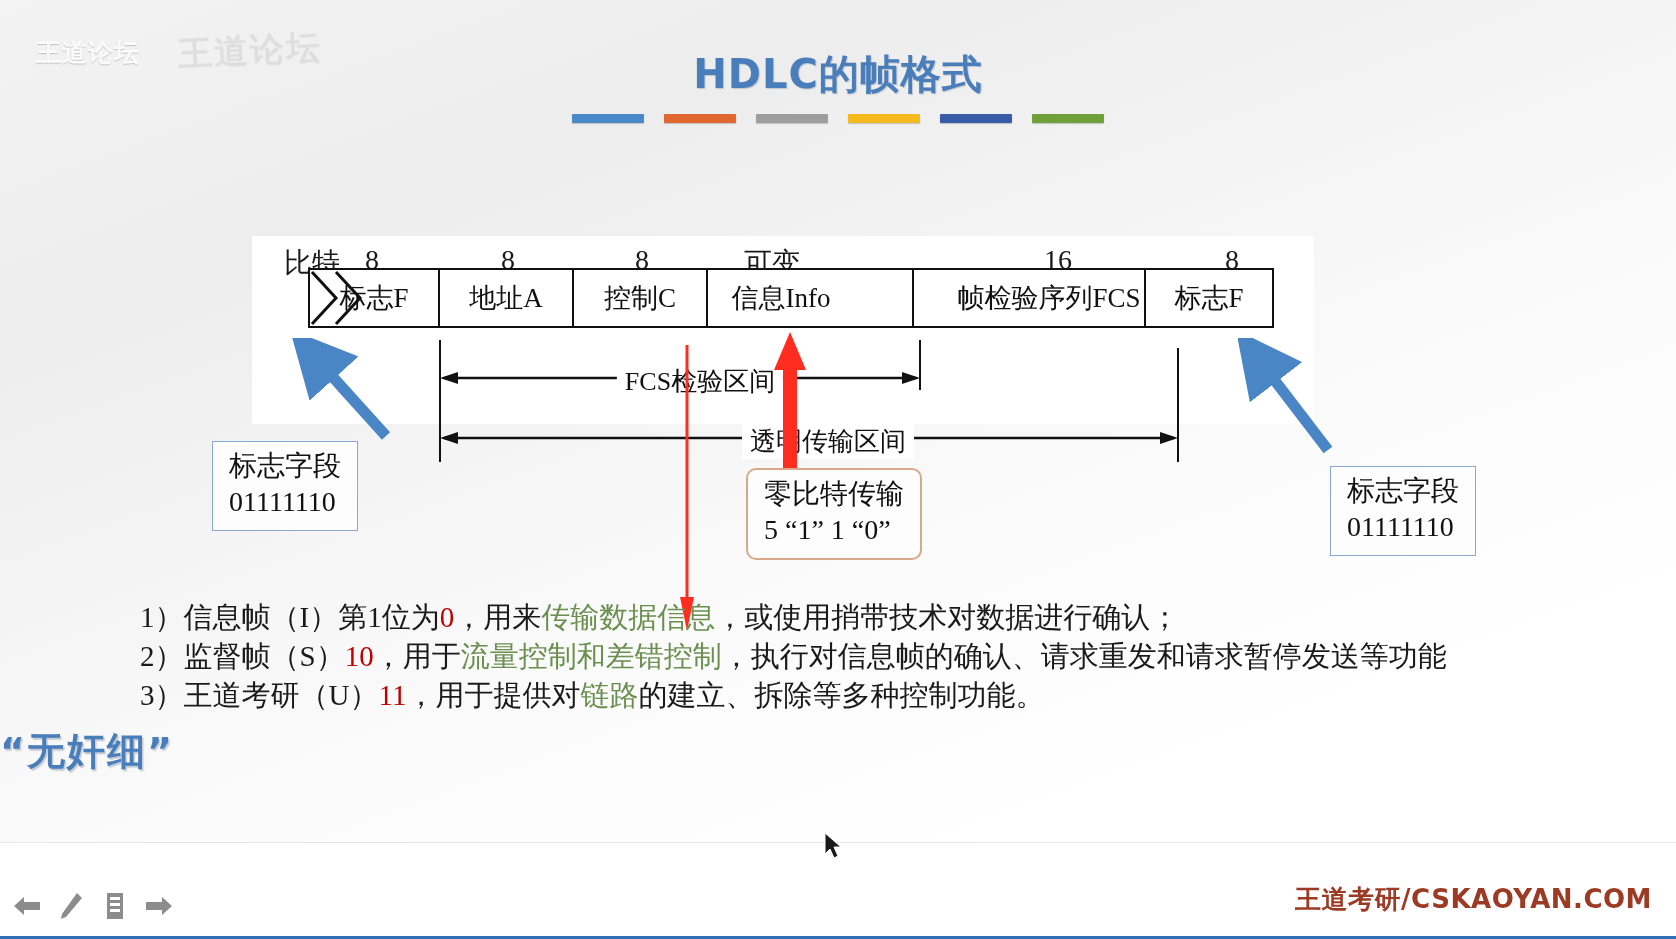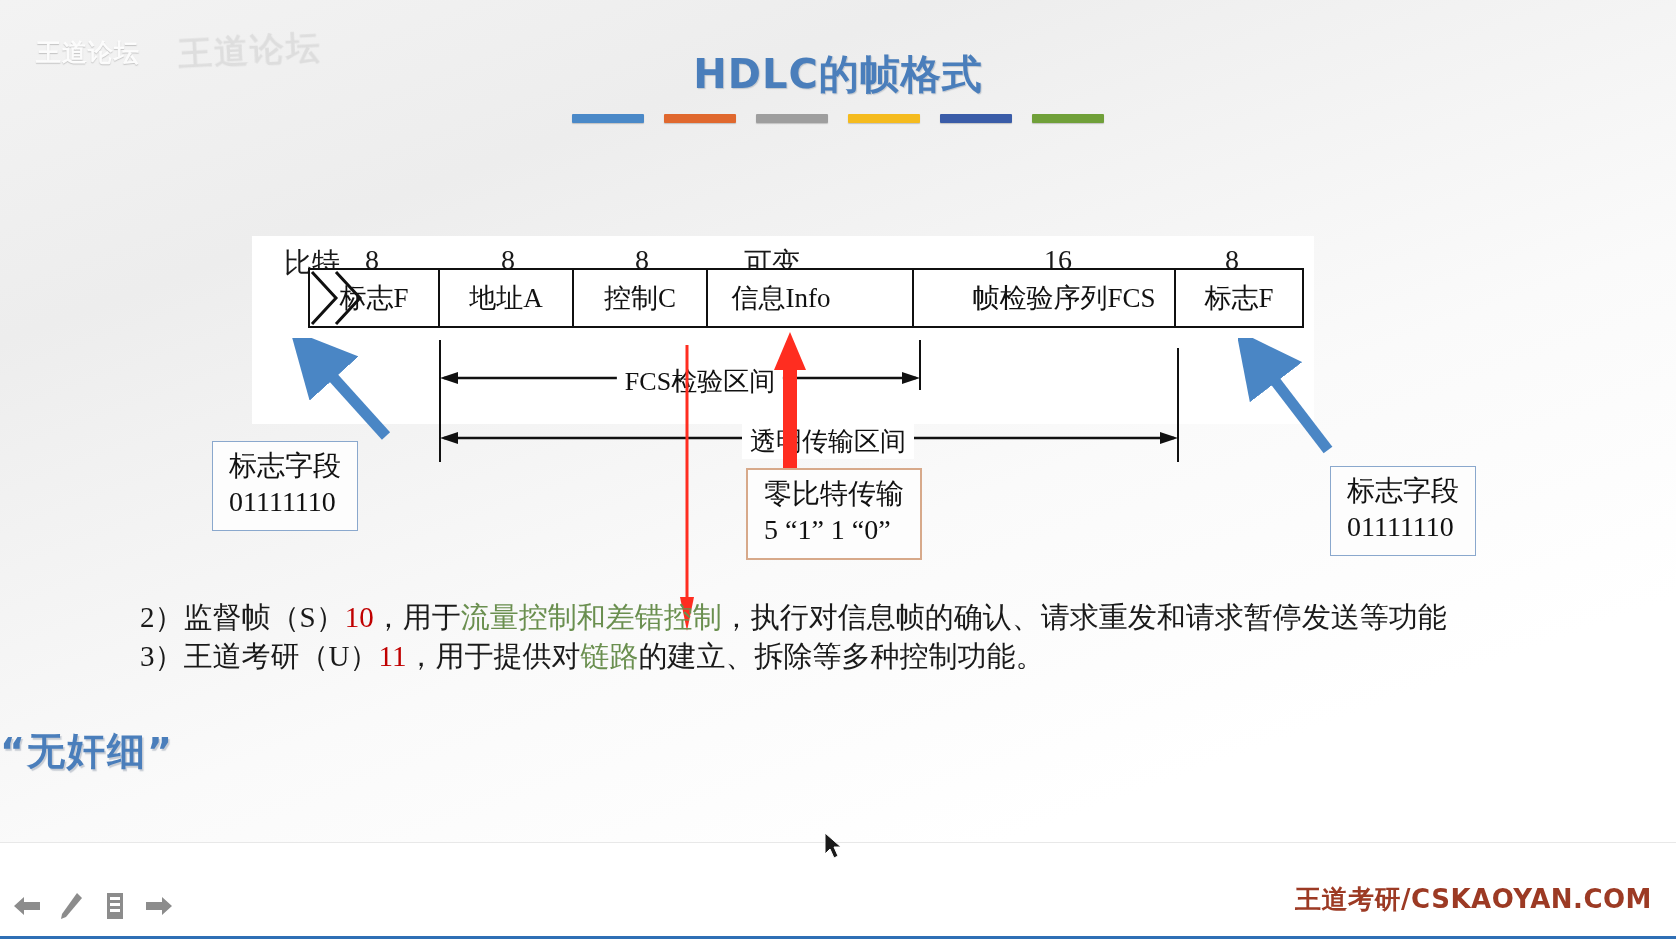--- a/index.html
+++ b/index.html
@@ -123,21 +123,21 @@
     border-right: 2.5px solid #101010;
     box-sizing: border-box;
     white-space: nowrap;
   }
   .cell:last-child { border-right: none; }
   .cell-flag1 { width: 130px; }
   .cell-addr  { width: 134px; text-align: center; }
   .cell-ctrl  { width: 134px; }
   .cell-info  { width: 146px; border-right: none; }
   .cell-break { width: 60px; border-right: 2.5px solid #101010; }
-  .cell-fcs   { width: 262px; padding-left: 40px; }
+  .cell-fcs   { width: 232px; padding-left: 40px; }
   .cell-flag2 { width: 126px; }
 
   
   .breaksvg { position:absolute; left:0; top:0; }
 
   
   .measure {
     position: absolute;
     font-family: "Liberation Serif", "DejaVu Serif", serif;
     font-size: 26px;
@@ -320,31 +320,34 @@
   <svg style="position:absolute; left:680px; top:345px;" width="14" height="290">
     <line x1="7" y1="0" x2="7" y2="252" stroke="#ff2d20" stroke-width="3"></line>
     <polygon points="7,286 0,252 14,252" fill="#ff2d20"></polygon>
   </svg>
 
   <div class="callout callout-blue" style="left:212px; top:441px;">
     <div>标志字段</div>
     <div>01111110</div>
   </div>
 
-  <div class="callout callout-tan" style="left:746px; top:468px;">
+  <div class="callout callout-tan" style="left:746px; top:468px;border-radius:10px;">
     <div>零比特传输</div>
     <div>5 “1” 1 “0”</div>
   </div>
 
   <div class="callout callout-blue" style="left:1330px; top:466px;">
     <div>标志字段</div>
     <div>01111110</div>
   </div>
 
   <div class="bullets">
+    <div class="li">
+      <span>1）</span><span>信息帧（I）第1位为</span><span class="hl-red">0</span><span>，用来</span><span class="hl-green">传输数据信息</span><span>，或使用捎带技术对数据进行确认；</span>
+    </div>
     <div class="li">
       <span>2）</span><span>监督帧（S）</span><span class="hl-red">10</span><span>，用于</span><span class="hl-green">流量控制和差错控制</span><span>，执行对信息帧的确认、请求重发和请求暂停发送等功能</span>
     </div>
     <div class="li">
       <span>3）</span><span>王道考研（U）</span><span class="hl-red">11</span><span>，用于提供对</span><span class="hl-green">链路</span><span>的建立、拆除等多种控制功能。</span>
     </div>
   </div>
 
   <div class="tagline">“无奸细”</div>
 

